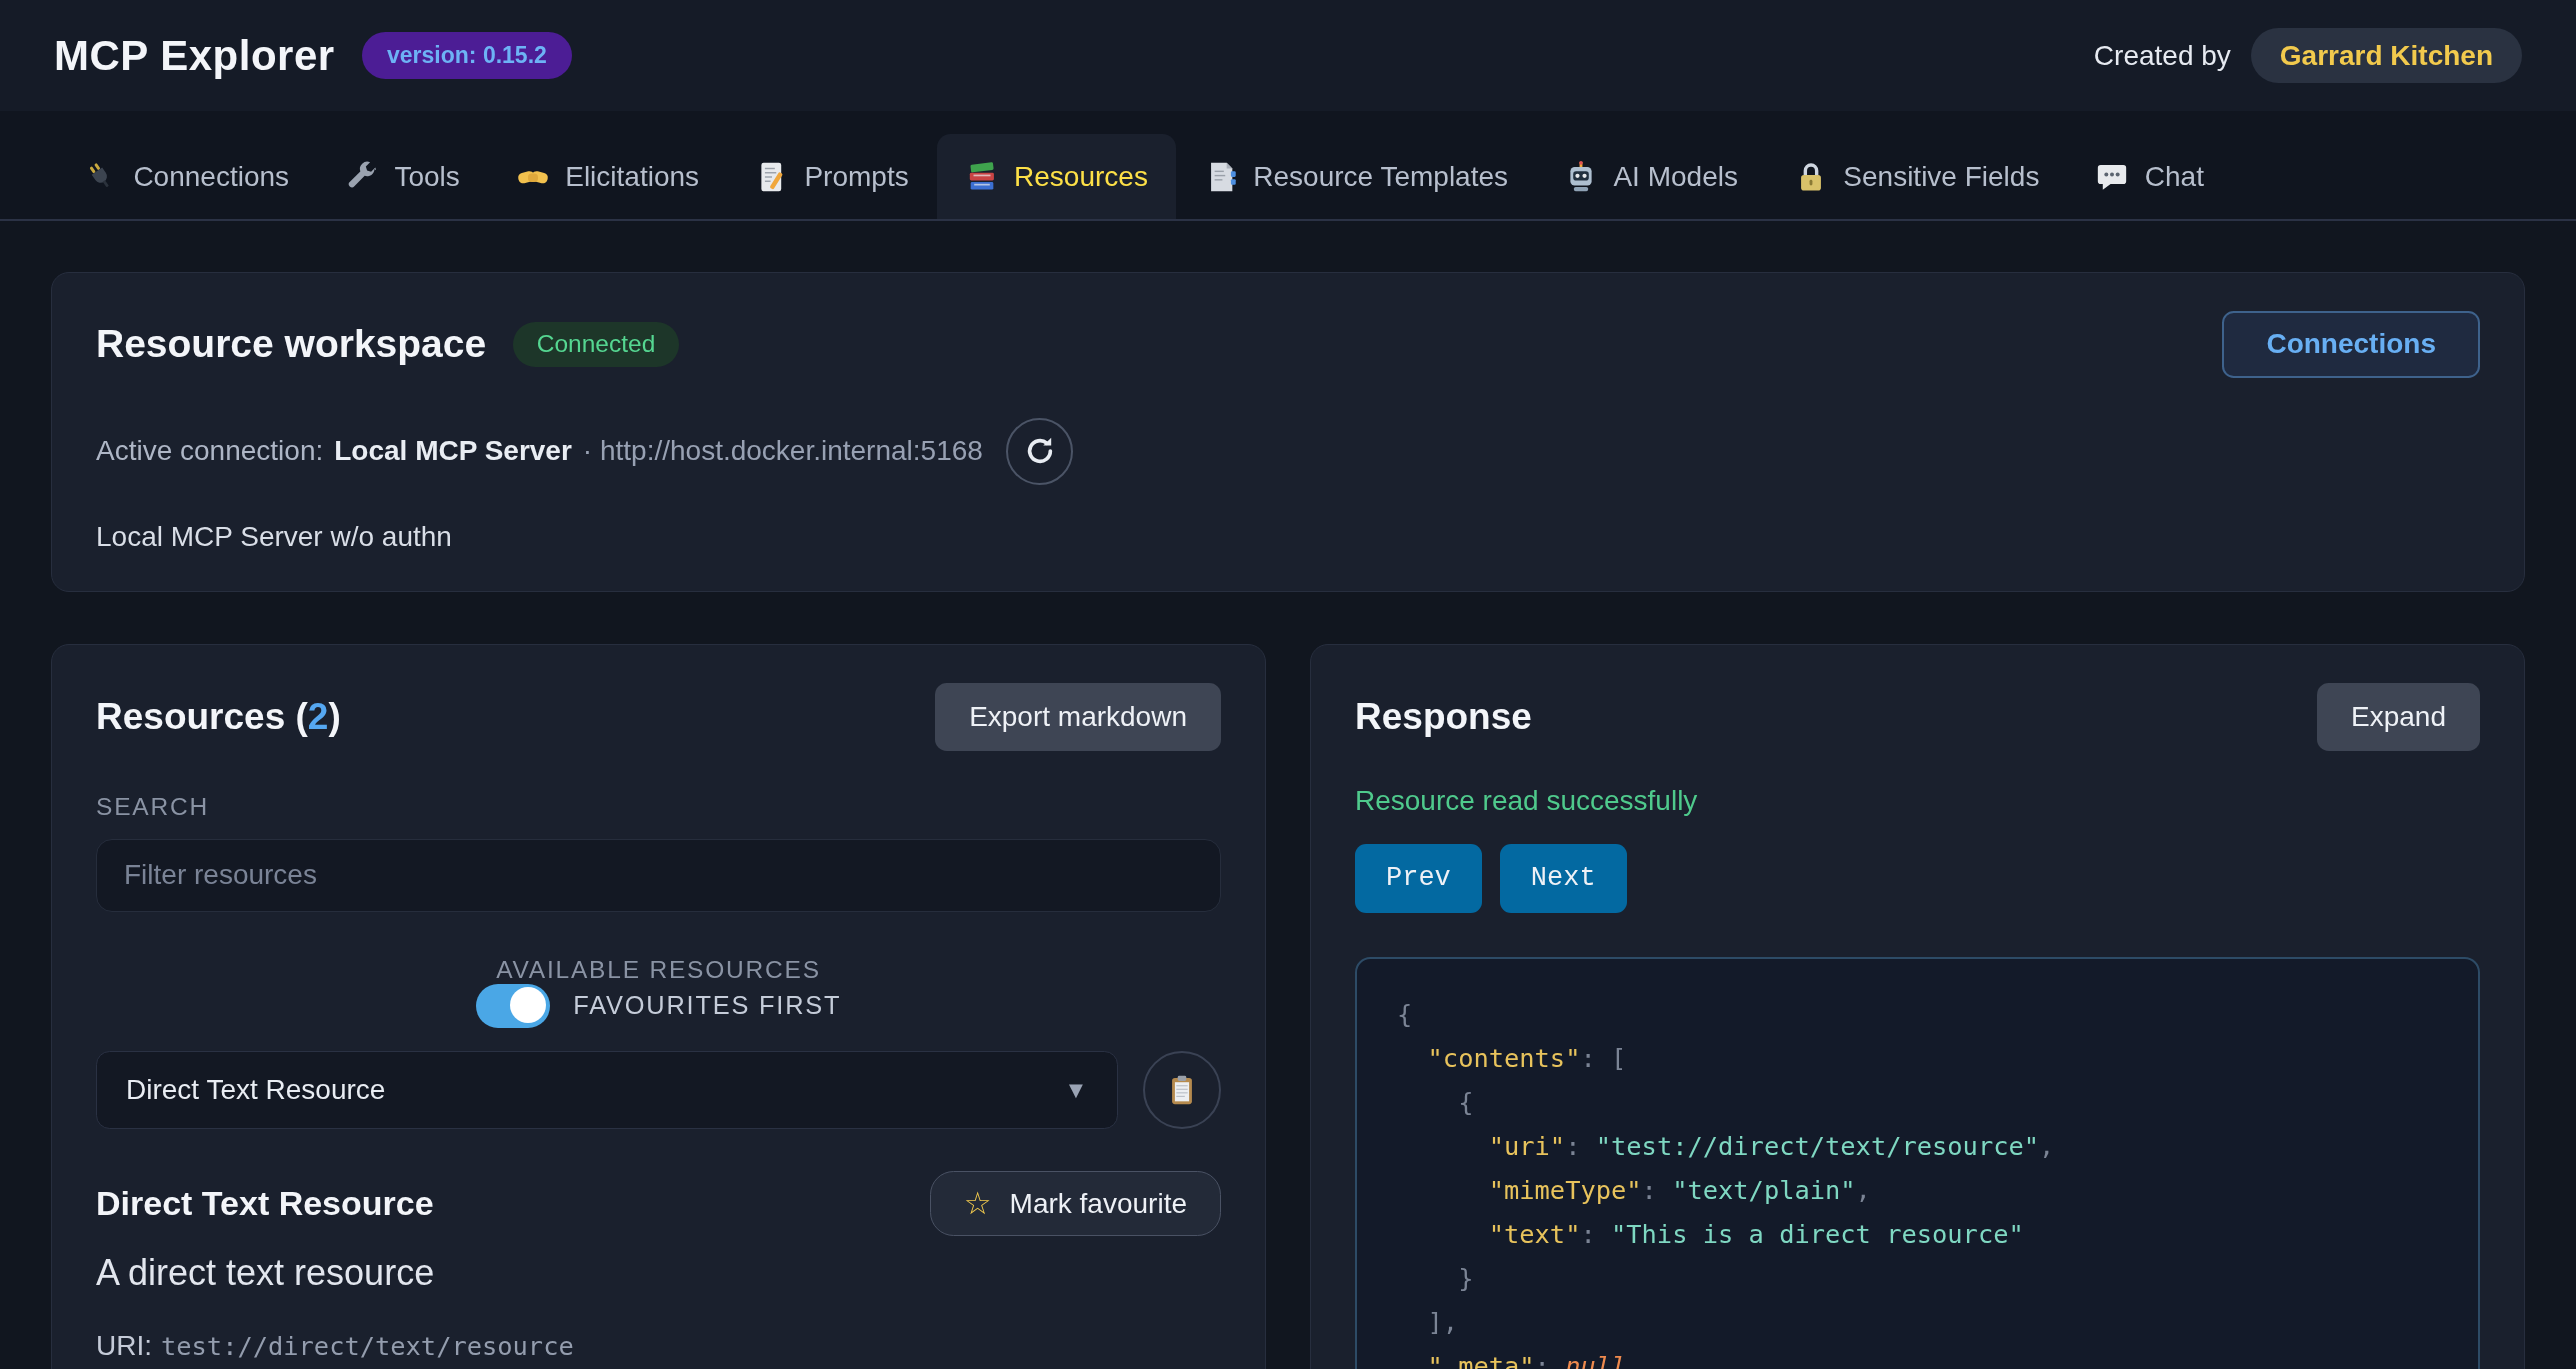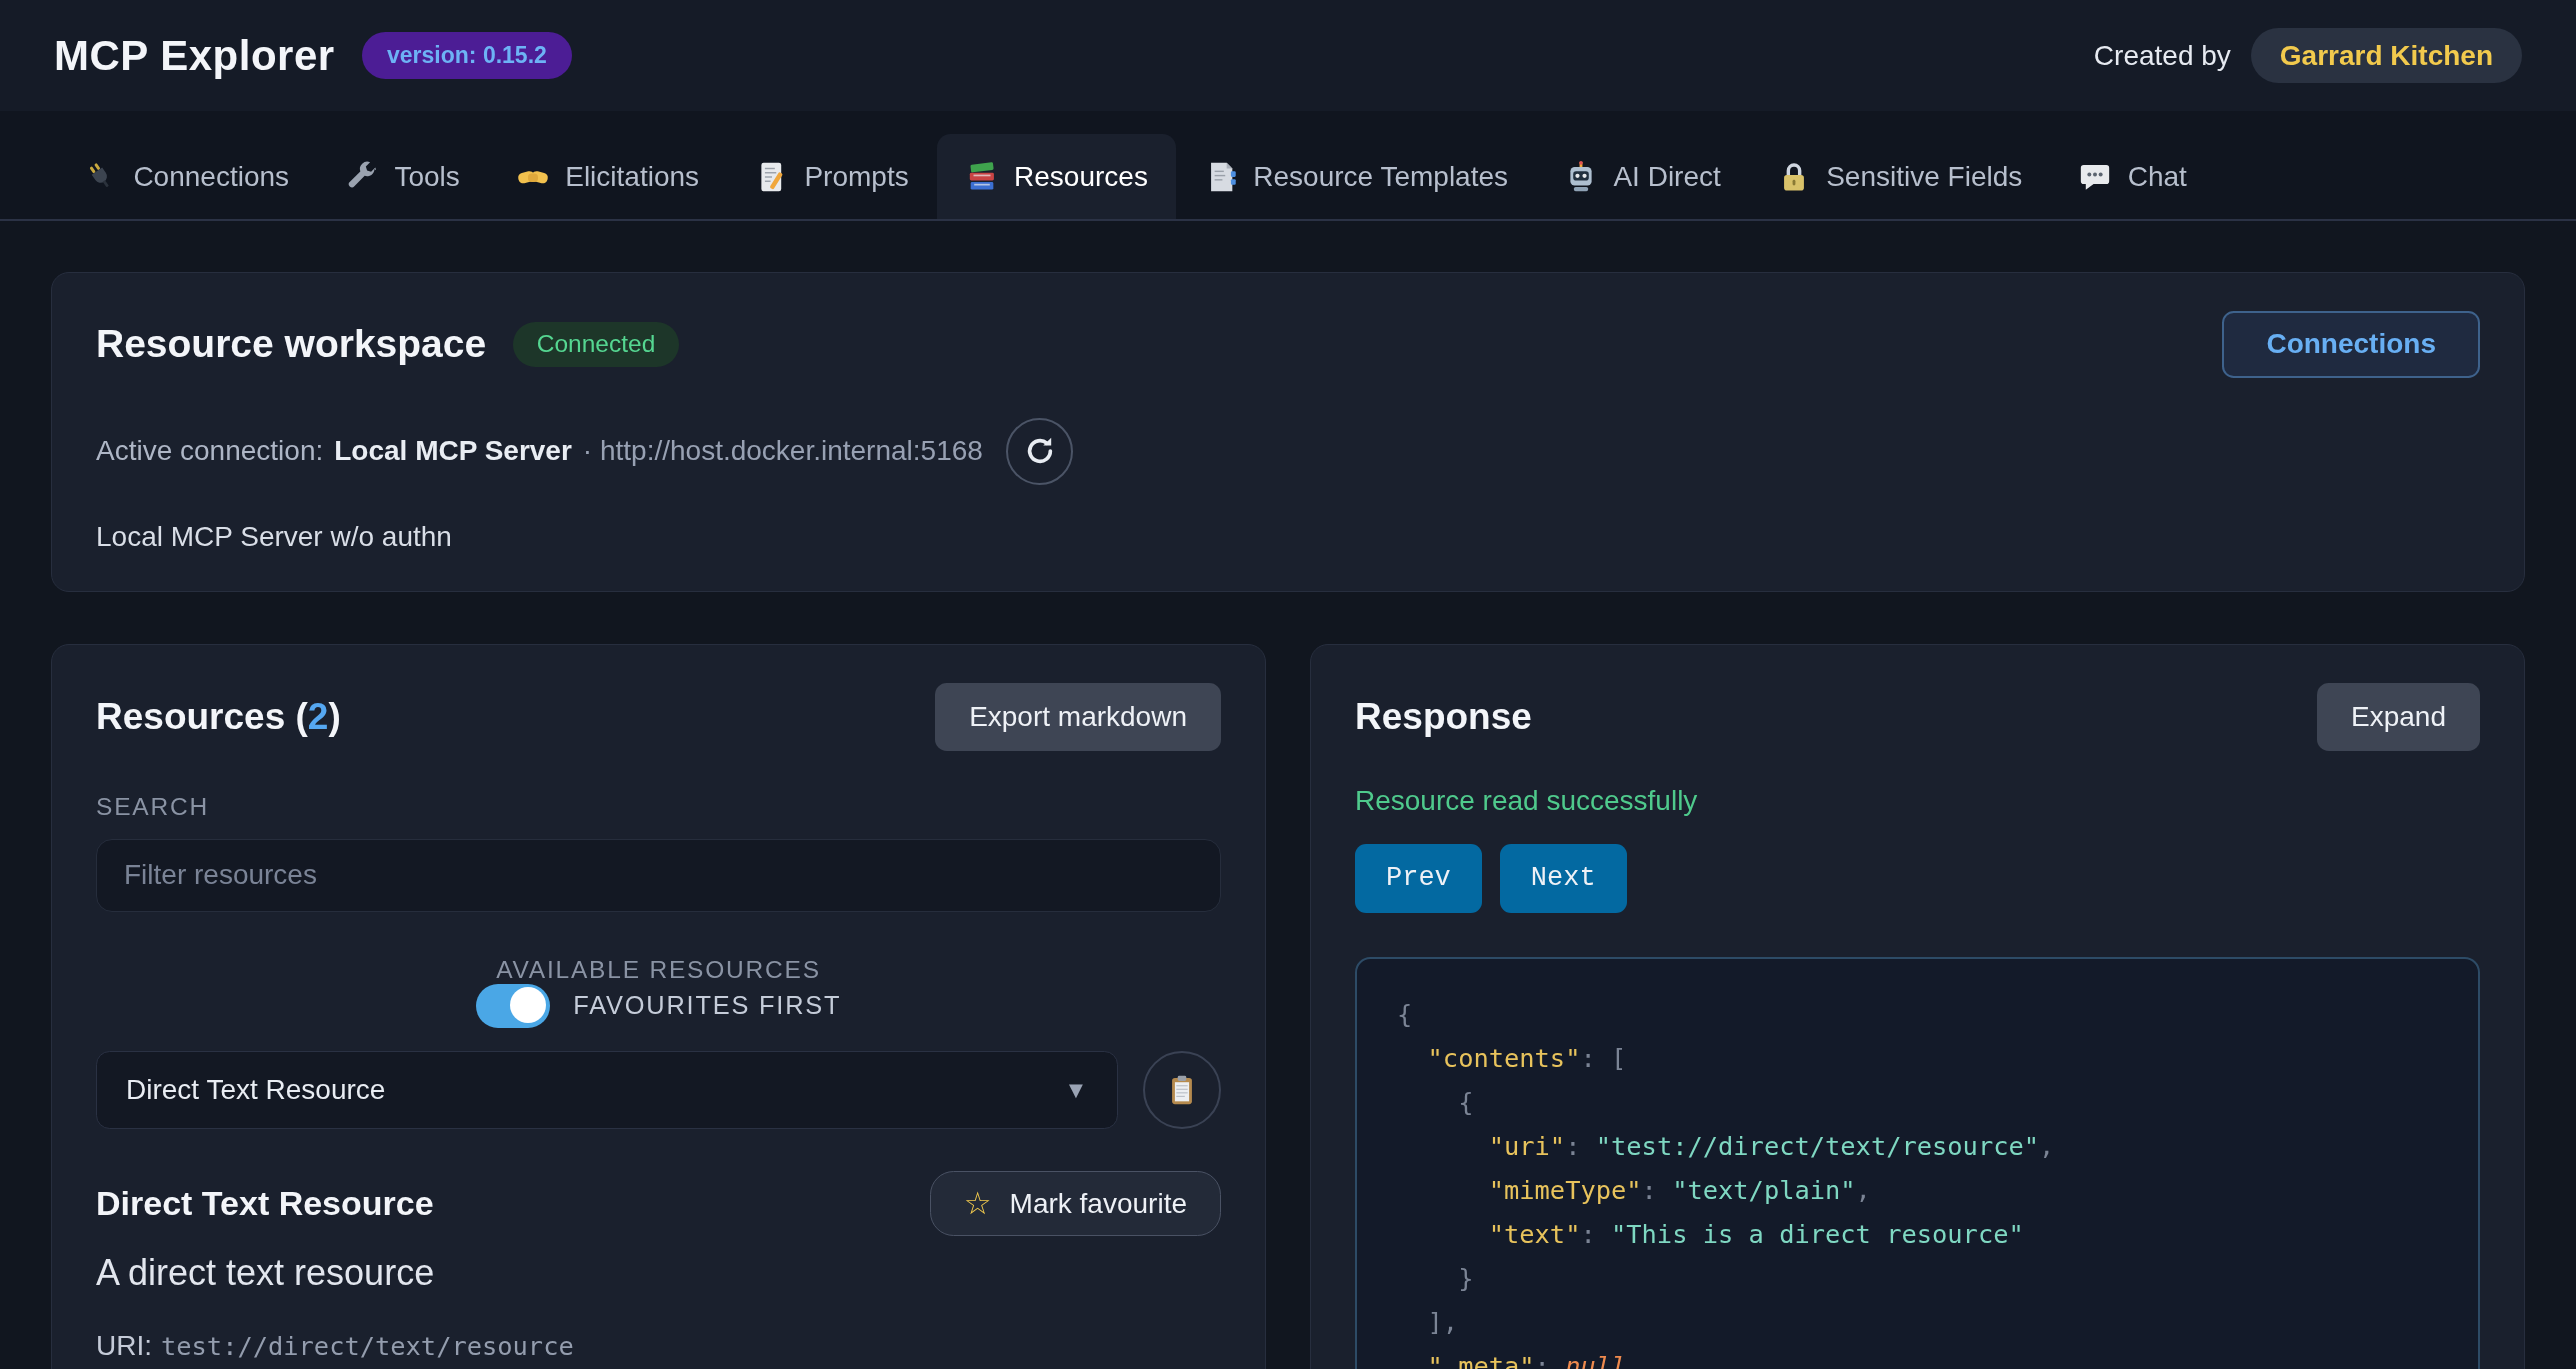--- a/index.html
+++ b/index.html
@@ -53,21 +53,21 @@
     display: inline-flex;
     align-items: center;
     gap: 15.4px;
     padding: 0 28px;
     font-size: 28px;
     color: #b7bfcd;
     border-radius: 13.6px 13.6px 0 0;
     cursor: pointer;
     white-space: nowrap;
   }
-  .tab.active { background: #1a202d; color: #ffffff; font-weight: 500; }
+  .tab.active { background: #1a202d; color: #fde047; font-weight: 500; }
   .tab-icon { display: inline-flex; width: 34px; height: 34px; }
   .tab-icon svg { width: 34px; height: 34px; }
 
   
   .main { padding: 51px 51px 0 51px; }
   .card {
     background: #1a202d;
     border: 1.8px solid #272e3e;
     border-radius: 18px;
     padding: 38px 44px;
@@ -349,21 +349,21 @@
         <svg viewBox="0 0 24 24">
           <rect x="11" y="1.5" width="2" height="3.5" fill="#f0a73c"></rect>
           <circle cx="12" cy="2" r="1.3" fill="#e05252"></circle>
           <rect x="4.5" y="5" width="15" height="13" rx="3" fill="#aebfd0"></rect>
           <rect x="6.5" y="8" width="11" height="6.5" rx="2" fill="#22303f"></rect>
           <circle cx="9.5" cy="11.2" r="1.5" fill="#e8eaed"></circle>
           <circle cx="14.5" cy="11.2" r="1.5" fill="#e8eaed"></circle>
           <rect x="7" y="19" width="10" height="3" rx="1.2" fill="#8fa2b5"></rect>
         </svg>
       </span>
-      <span class="tab-label">AI Direct</span>
+      <span class="tab-label">AI Models</span>
     </div>
     <div class="tab">
       <span class="tab-icon">
         <svg viewBox="0 0 24 24">
           <path d="M8 11V7.5a4 4 0 0 1 8 0V11" fill="none" stroke="#cfd6e0" stroke-width="2.4"></path>
           <rect x="5" y="10.5" width="14" height="11" rx="2" fill="#d9c26a"></rect>
           <rect x="11" y="14" width="2" height="4" rx="1" fill="#8a7a35"></rect>
         </svg>
       </span>
       <span class="tab-label">Sensitive Fields</span>

